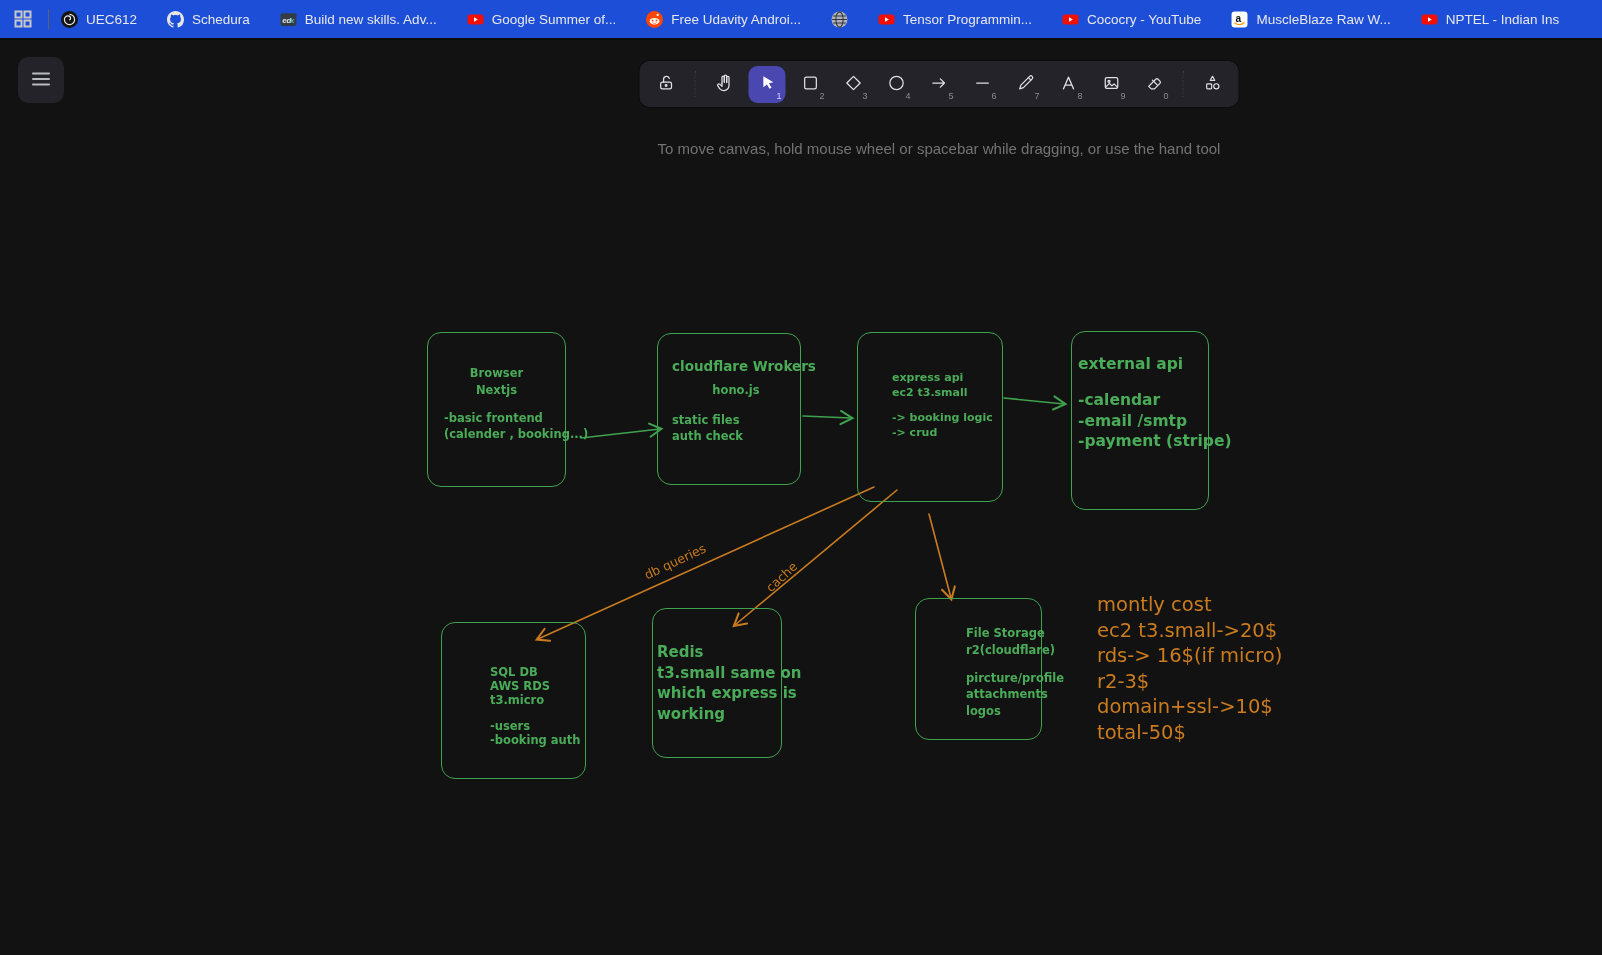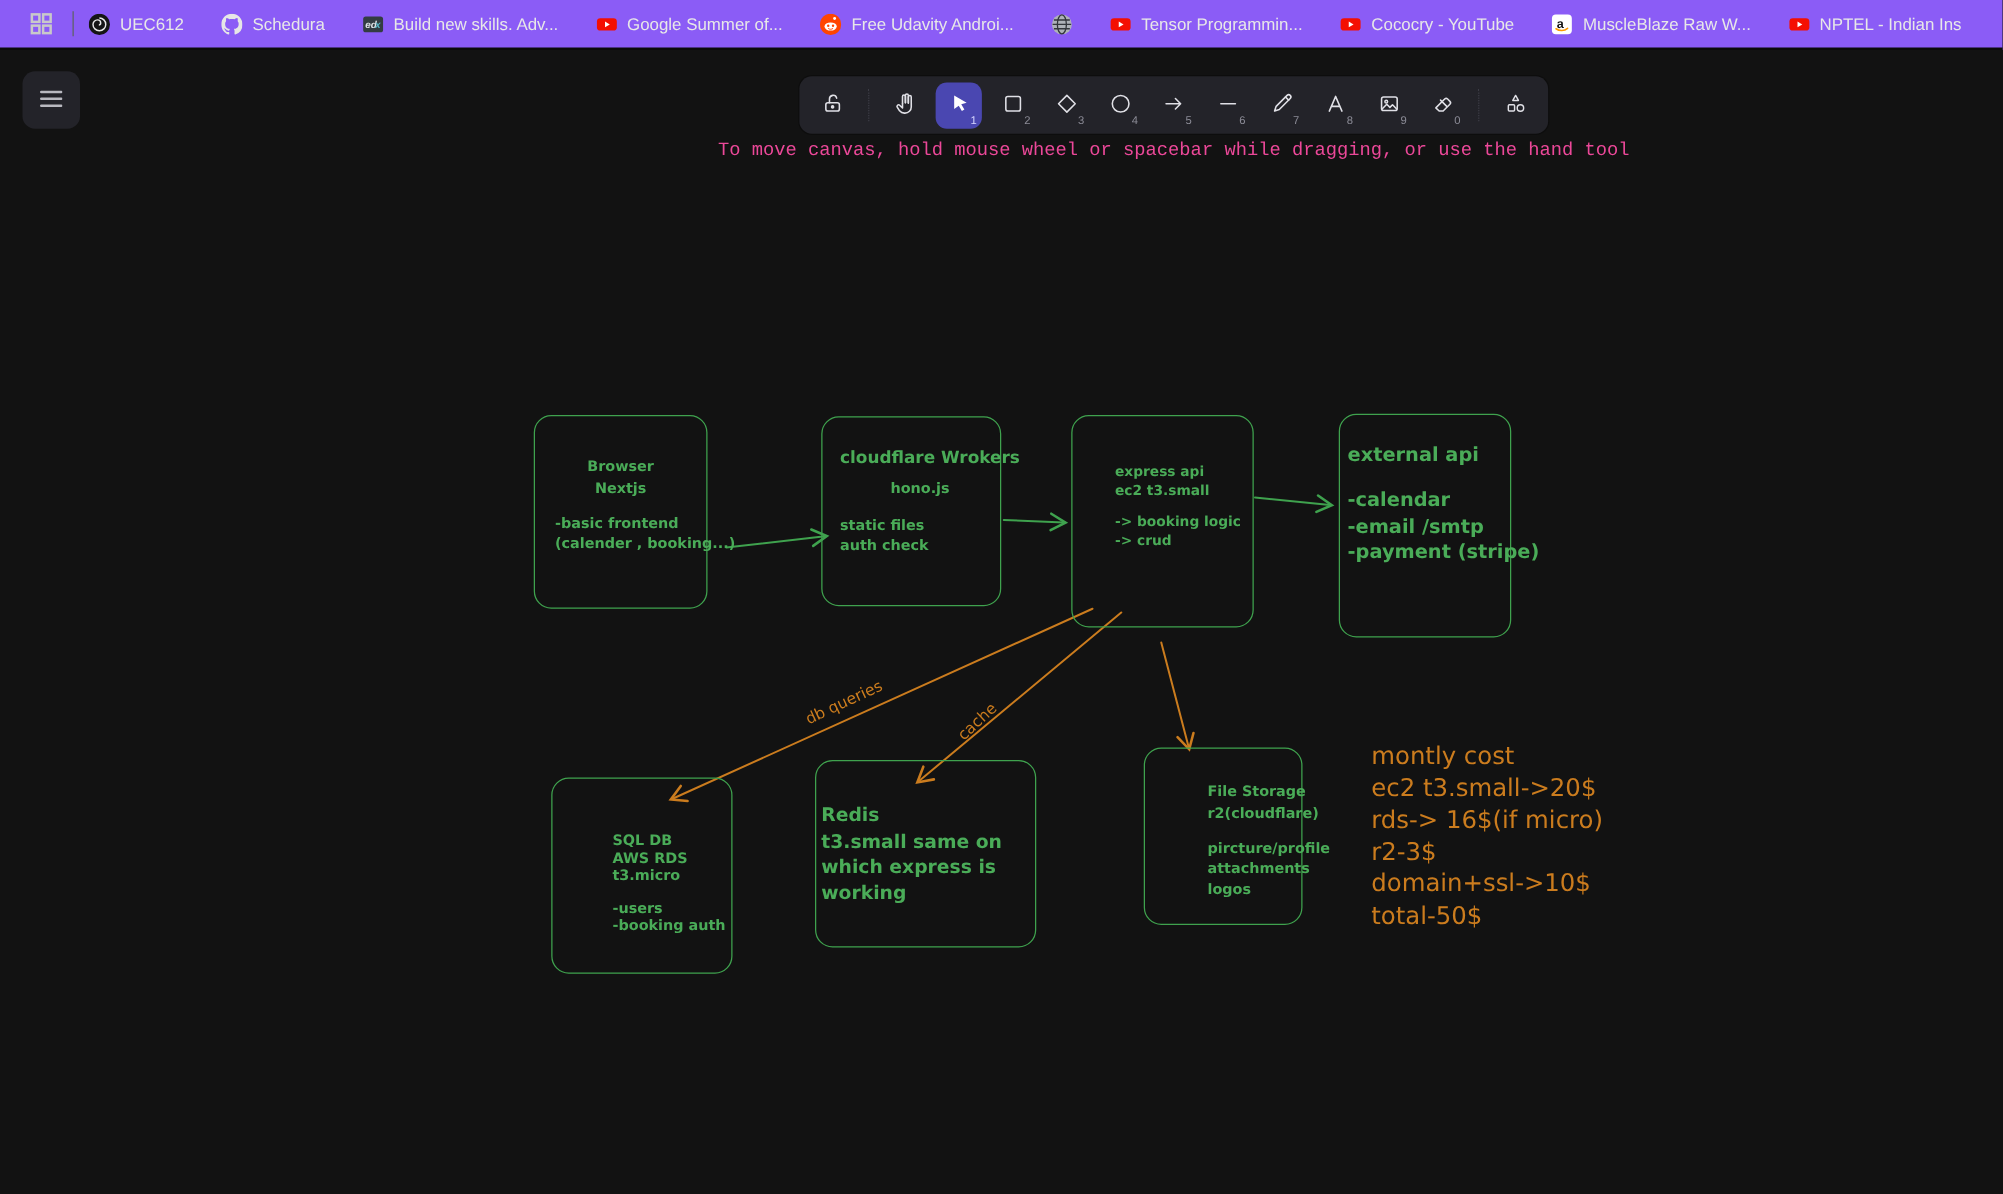--- a/index.html
+++ b/index.html
@@ -1,22 +1,22 @@
 <!DOCTYPE html>
 <html><head>
 <meta charset="utf-8">
 <style>
   * { margin:0; padding:0; box-sizing:border-box; }
   html,body { width:1602px; height:955px; overflow:hidden; background:#121212;
     font-family:"Liberation Sans", sans-serif; }
 
   
   .bookmarks-bar { position:absolute; top:0; left:0; width:1602px; height:40px;
-    background:#8b5cf6; border-bottom:2px solid #0a0a0a; display:flex; align-items:center;
-    padding:0 16px; overflow:hidden; white-space:nowrap; }
+    background:#1d4ed8; border-bottom:2px solid #0a0a0a; display:flex; align-items:center;
+    padding:0 6px; overflow:hidden; white-space:nowrap; }
   .apps-btn { width:34px; height:34px; display:flex; align-items:center; justify-content:center;
     border-radius:6px; flex:0 0 auto; }
   .bar-sep { width:1px; height:20px; background:#5f6164; margin:0 12px 0 8px; flex:0 0 auto; }
   .bm { display:flex; align-items:center; gap:8px; margin-right:30px; flex:0 0 auto; cursor:pointer; }
   .bm-label { color:#e8e8e8; font-size:13.5px; }
   .fav { width:17px; height:17px; display:flex; align-items:center; justify-content:center; }
 
   
   .canvas { position:absolute; top:40px; left:0; width:1602px; height:915px; background:#121212; }
 
@@ -29,41 +29,41 @@
     padding:4px 8px; gap:6px; box-shadow:0 0 0 1px rgba(0,0,0,.25); }
   .tool { position:relative; width:37px; height:37px; background:transparent; border:none;
     border-radius:9px; display:flex; align-items:center; justify-content:center;
     color:#e0e0e6; cursor:pointer; }
   .tool.active { background:#4a47b1; color:#ffffff; }
   .tool .kbd { position:absolute; right:4px; bottom:2px; font-size:9px; color:#8b8b96; }
   .tool.active .kbd { color:#d6d5ff; }
   .tool svg { width:20px; height:20px; }
   .tb-sep { width:1px; height:26px; border-left:1px dotted #3d3d46; margin:0 4px; }
 
-  .hint { position:absolute; top:72px; left:939px; transform:translateX(-50%);
-    color:#ec4899; font-size:15px; white-space:nowrap;font-family:Liberation Mono, monospace; }
+  .hint { position:absolute; top:100px; left:939px; transform:translateX(-50%);
+    color:#737373; font-size:15px; white-space:nowrap; }
 
   
   .hand { font-family:"DejaVu Sans", sans-serif; }
   .dbox { position:absolute; border:1.6px solid #3fa24e; border-radius:14px; color:#4aac58; }
   .dbox .ln { min-height:1em; white-space:nowrap;font-weight:bold; }
   .b1 { left:427px; top:292px; width:139px; height:155px; font-size:11.5px; line-height:16.5px;
     padding-top:32px; padding-left:16px; }
   .b1 .ln:nth-child(-n+2){ text-align:center; padding-right:16px; }
   .b2 { left:657px; top:293px; width:144px; height:152px; font-size:11.5px; line-height:16px;
     padding-top:24px; padding-left:14px; }
   .b2 .ln:nth-child(1){ font-size:13.5px; text-align:center; padding-left:0; margin-bottom:8px; }
   .b2 .ln:nth-child(2){ text-align:center; margin-bottom:14px; }
   .b3 { left:857px; top:292px; width:146px; height:170px; font-size:11px; line-height:14.5px;
     padding-top:38px; padding-left:34px; }
   .b4 { left:1071px; top:291px; width:138px; height:179px; font-size:15.5px; line-height:20.5px;
     padding-top:22px; padding-left:6px; }
   .b5 { left:441px; top:582px; width:145px; height:157px; font-size:11.5px; line-height:14px;
     padding-top:42px; padding-left:48px; }
-  .b6 { left:652px; top:568px; width:177px; height:150px; font-size:15px; line-height:20.5px;
+  .b6 { left:652px; top:568px; width:130px; height:150px; font-size:15px; line-height:20.5px;
     padding-top:33px; padding-left:4px; }
   .b7 { left:915px; top:558px; width:127px; height:142px; font-size:11.5px; line-height:16.5px;
     padding-top:26px; padding-left:50px; }
 
   .arrow-label { position:absolute; color:#cb7c1e; font-size:12.5px; white-space:nowrap;
     transform-origin:left center; }
   .lbl-db { left:645px; top:528px; transform:rotate(-25deg); }
   .lbl-cache { left:768px; top:542px; transform:rotate(-43deg); }
 
   .cost-note { position:absolute; left:1097px; top:552px; color:#cb7c1e;

